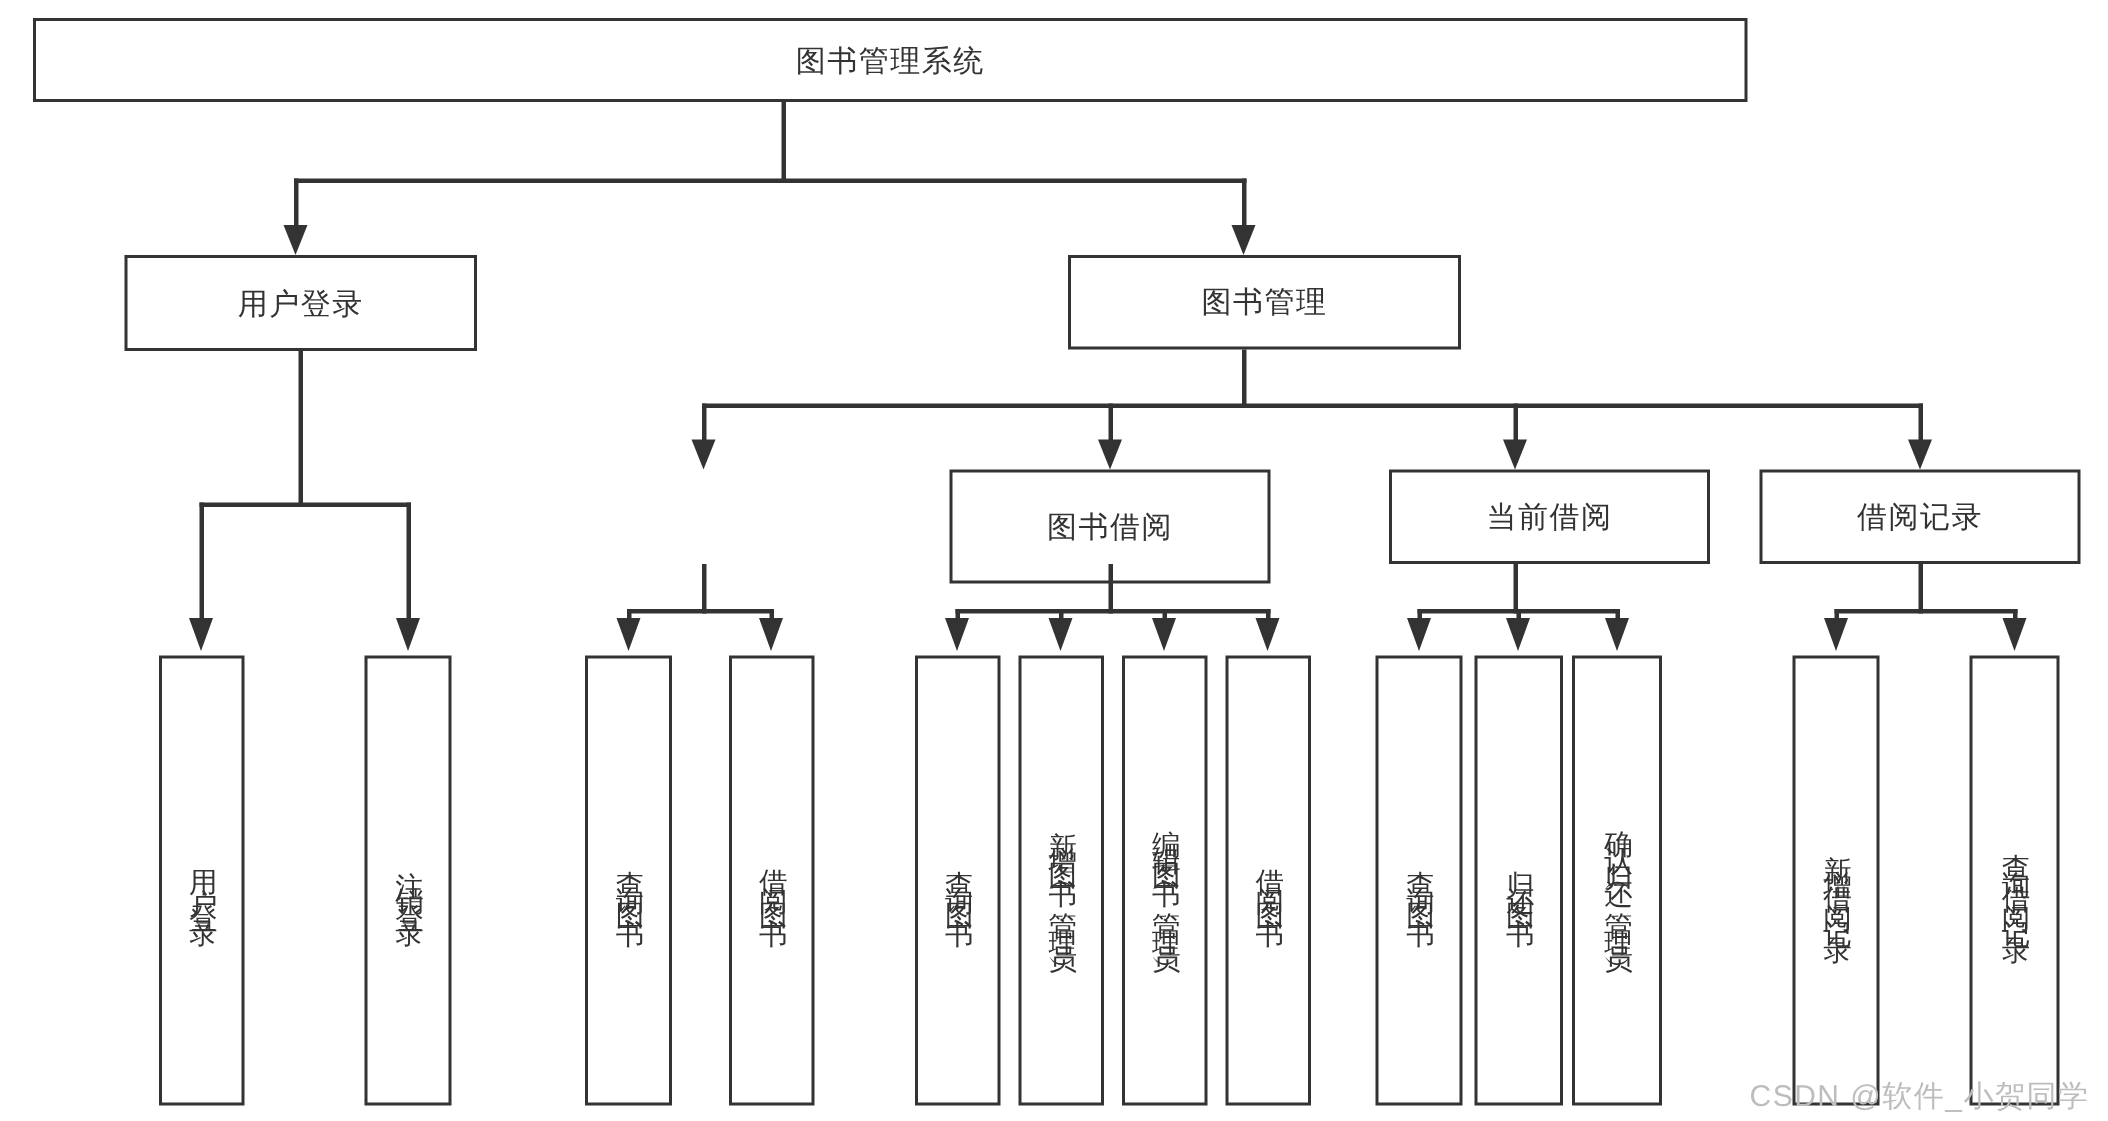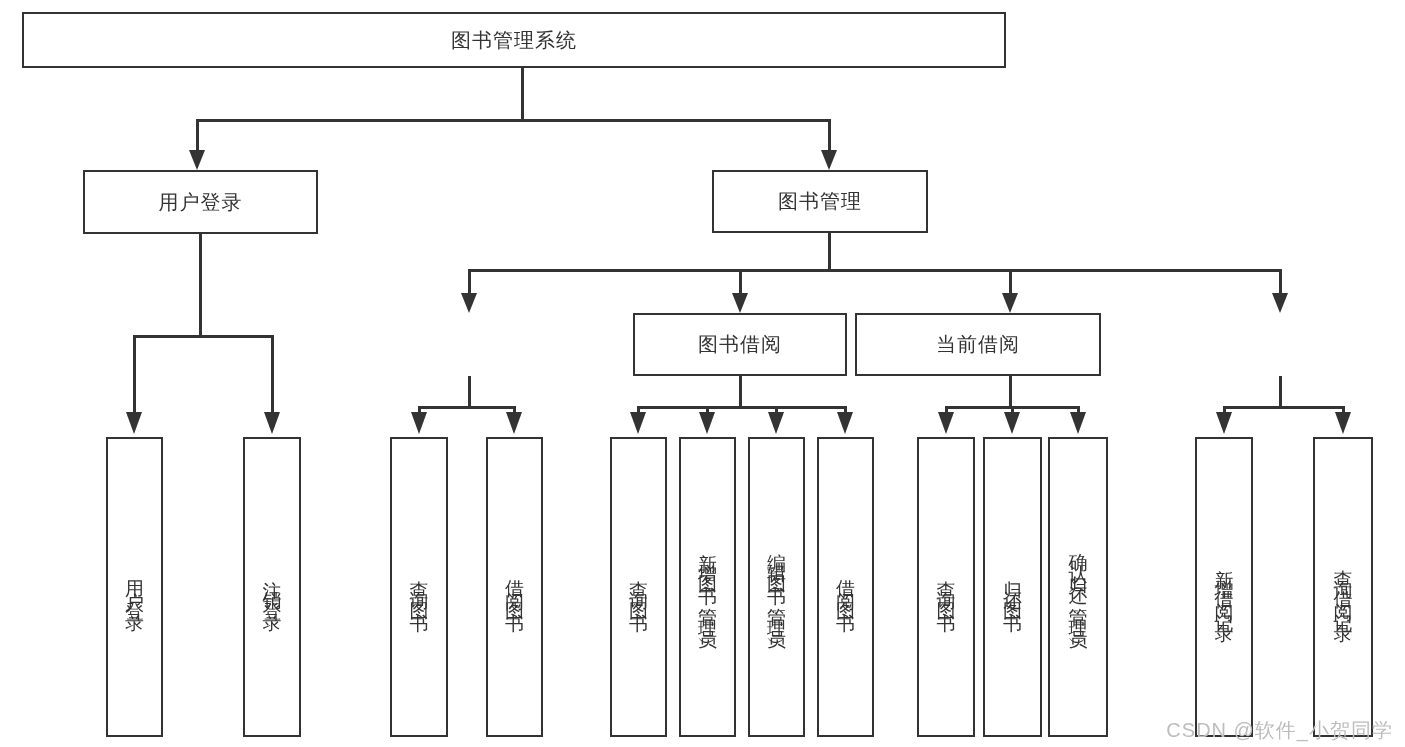--- a/index.html
+++ b/index.html
@@ -26,36 +26,39 @@
   .watermark {
     position:absolute; top:717px; right:12px;
     font-size:20px; color:#bdbdbd; letter-spacing:1px; z-index:5; white-space:nowrap;
   }
 </style>
 </head>
 <body>
 
 <div class="canvas">
 
-  <div class="box" style="left:22px; top:12px; width:984px; height:56px;justify-content:center;">
+  <div class="box" style="left:22px; top:12px; width:1143px; height:56px;justify-content:center;">
     <span class="hlabel">图书管理系统</span>
   </div>
 
   <div class="box" style="left:83px; top:170px; width:235px; height:64px;">
     <span class="hlabel">用户登录</span>
   </div>
-  <div class="box" style="left:712px; top:170px; width:216px; height:63px;">
+  <div class="box" style="left:712px; top:170px; width:262px; height:63px;">
     <span class="hlabel">图书管理</span>
   </div>
 
-  <div class="box" style="left:633px; top:313px; width:214px; height:63px;">
+  <div class="box" style="left:633px; top:313px; width:214px; height:76px;">
     <span class="hlabel">图书借阅</span>
   </div>
-  <div class="box" style="left:855px; top:313px; width:246px; height:63px;">
+  <div class="box" style="left:926px; top:313px; width:214px; height:63px;">
     <span class="hlabel">当前借阅</span>
+  </div>
+  <div class="box" style="left:1173px; top:313px; width:214px; height:63px;">
+    <span class="hlabel">借阅记录</span>
   </div>
 
   <div class="box leafbox" style="left:106px; top:437px; width:57px; height:300px;">
     <span class="vtext">用户登录</span>
   </div>
   <div class="box leafbox" style="left:243px; top:437px; width:58px; height:300px;">
     <span class="vtext">注销登录</span>
   </div>
 
   <div class="box leafbox" style="left:390px; top:437px; width:58px; height:300px;">

